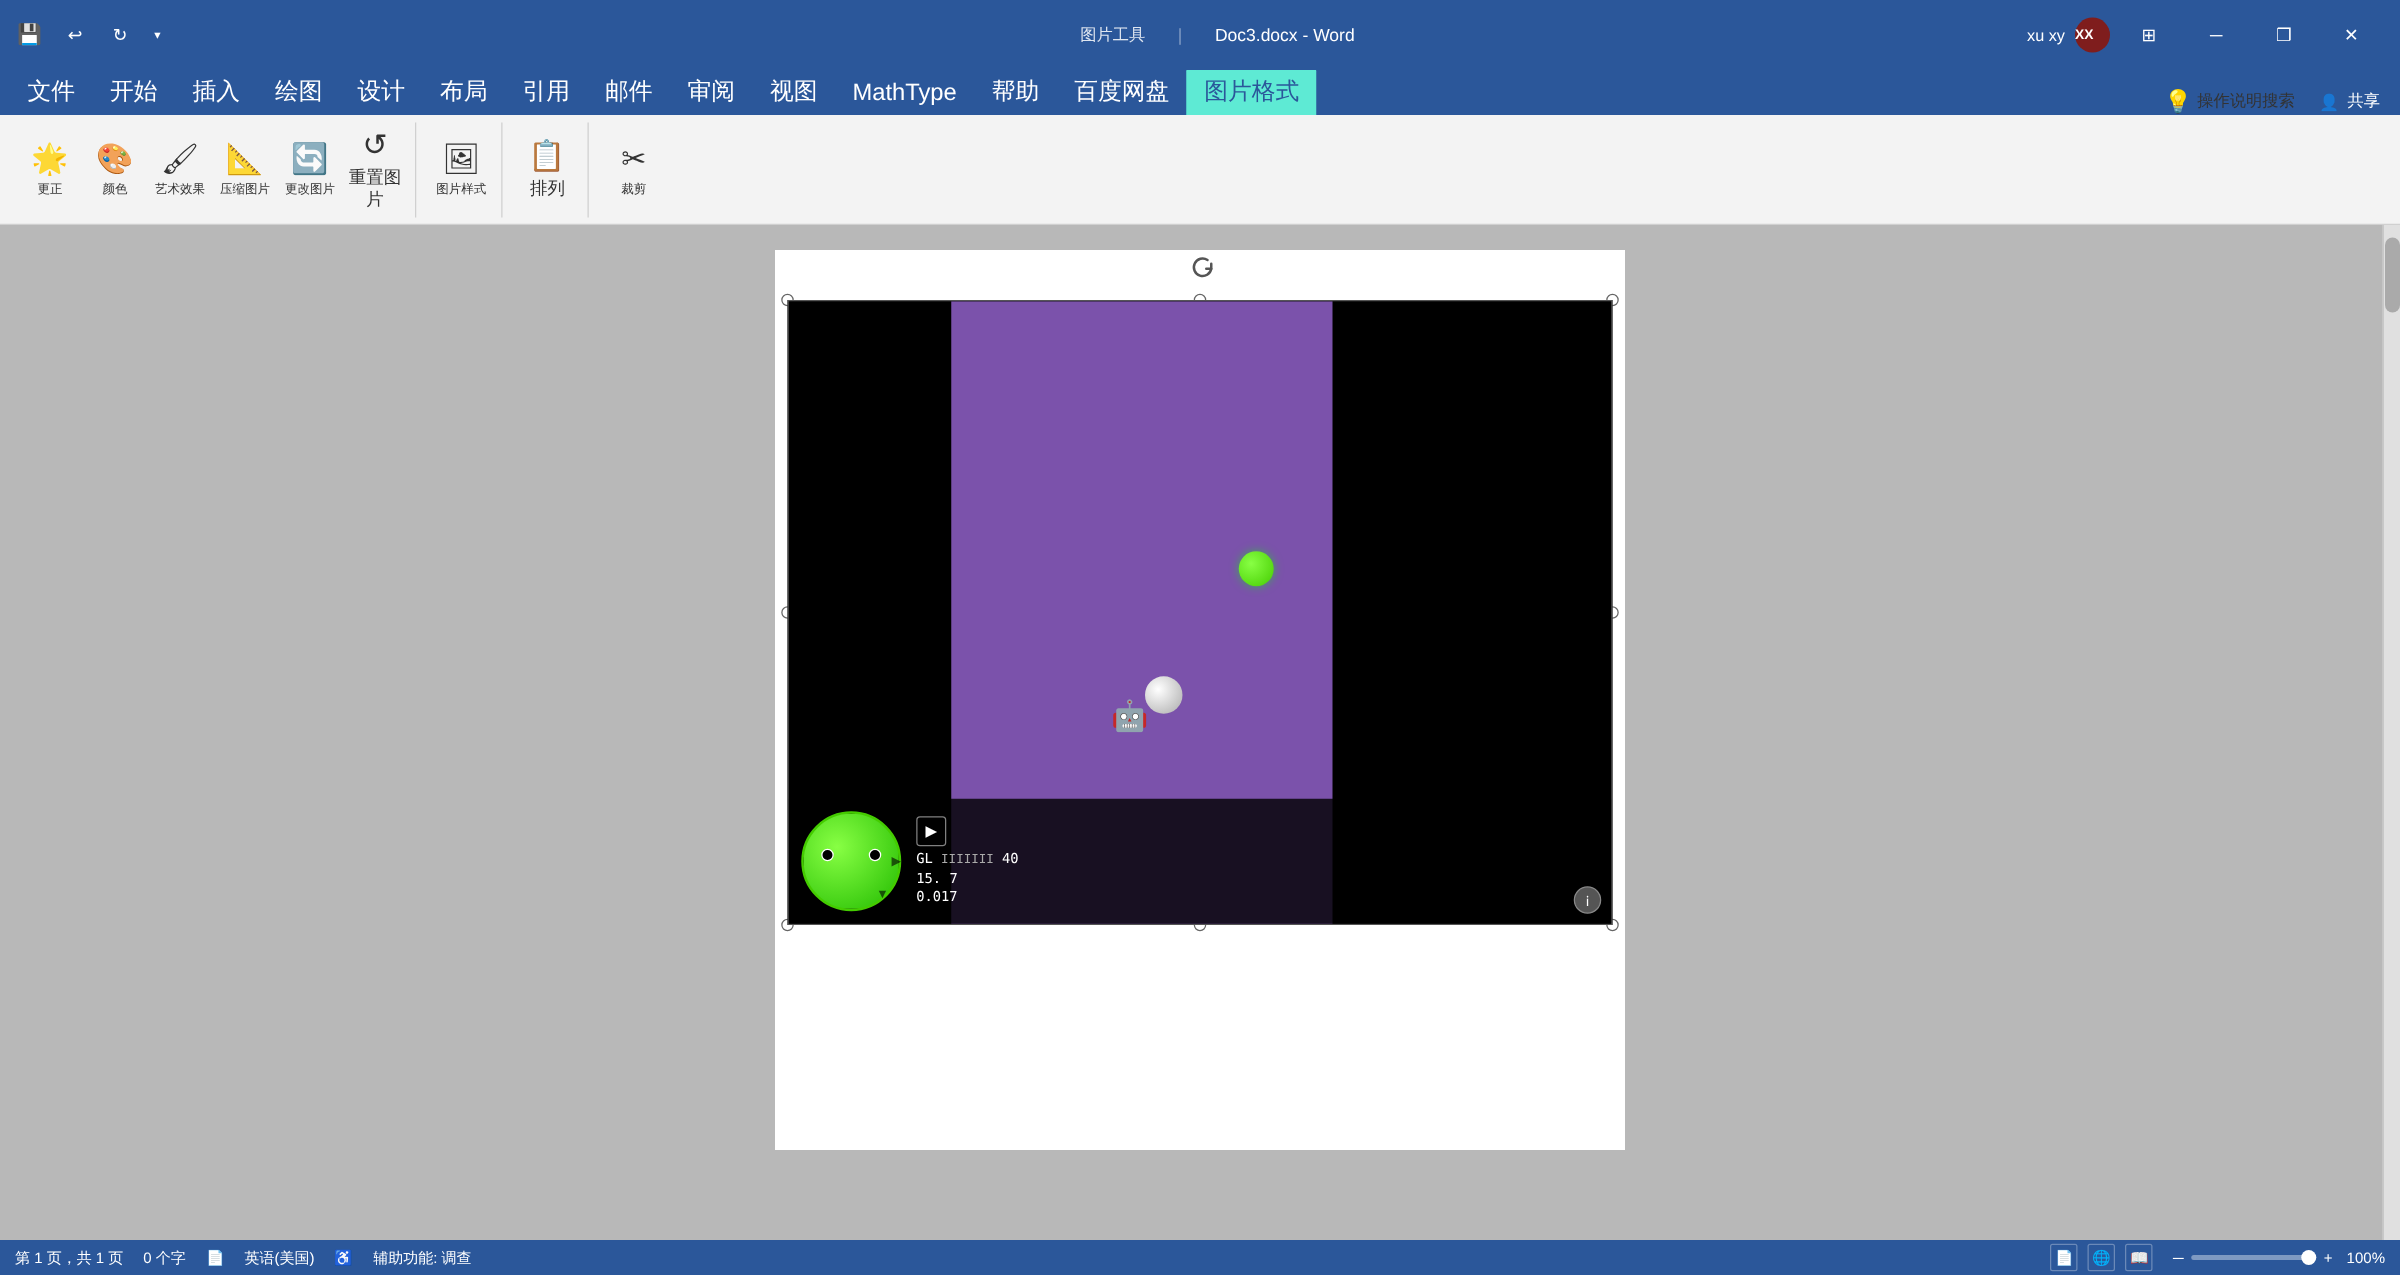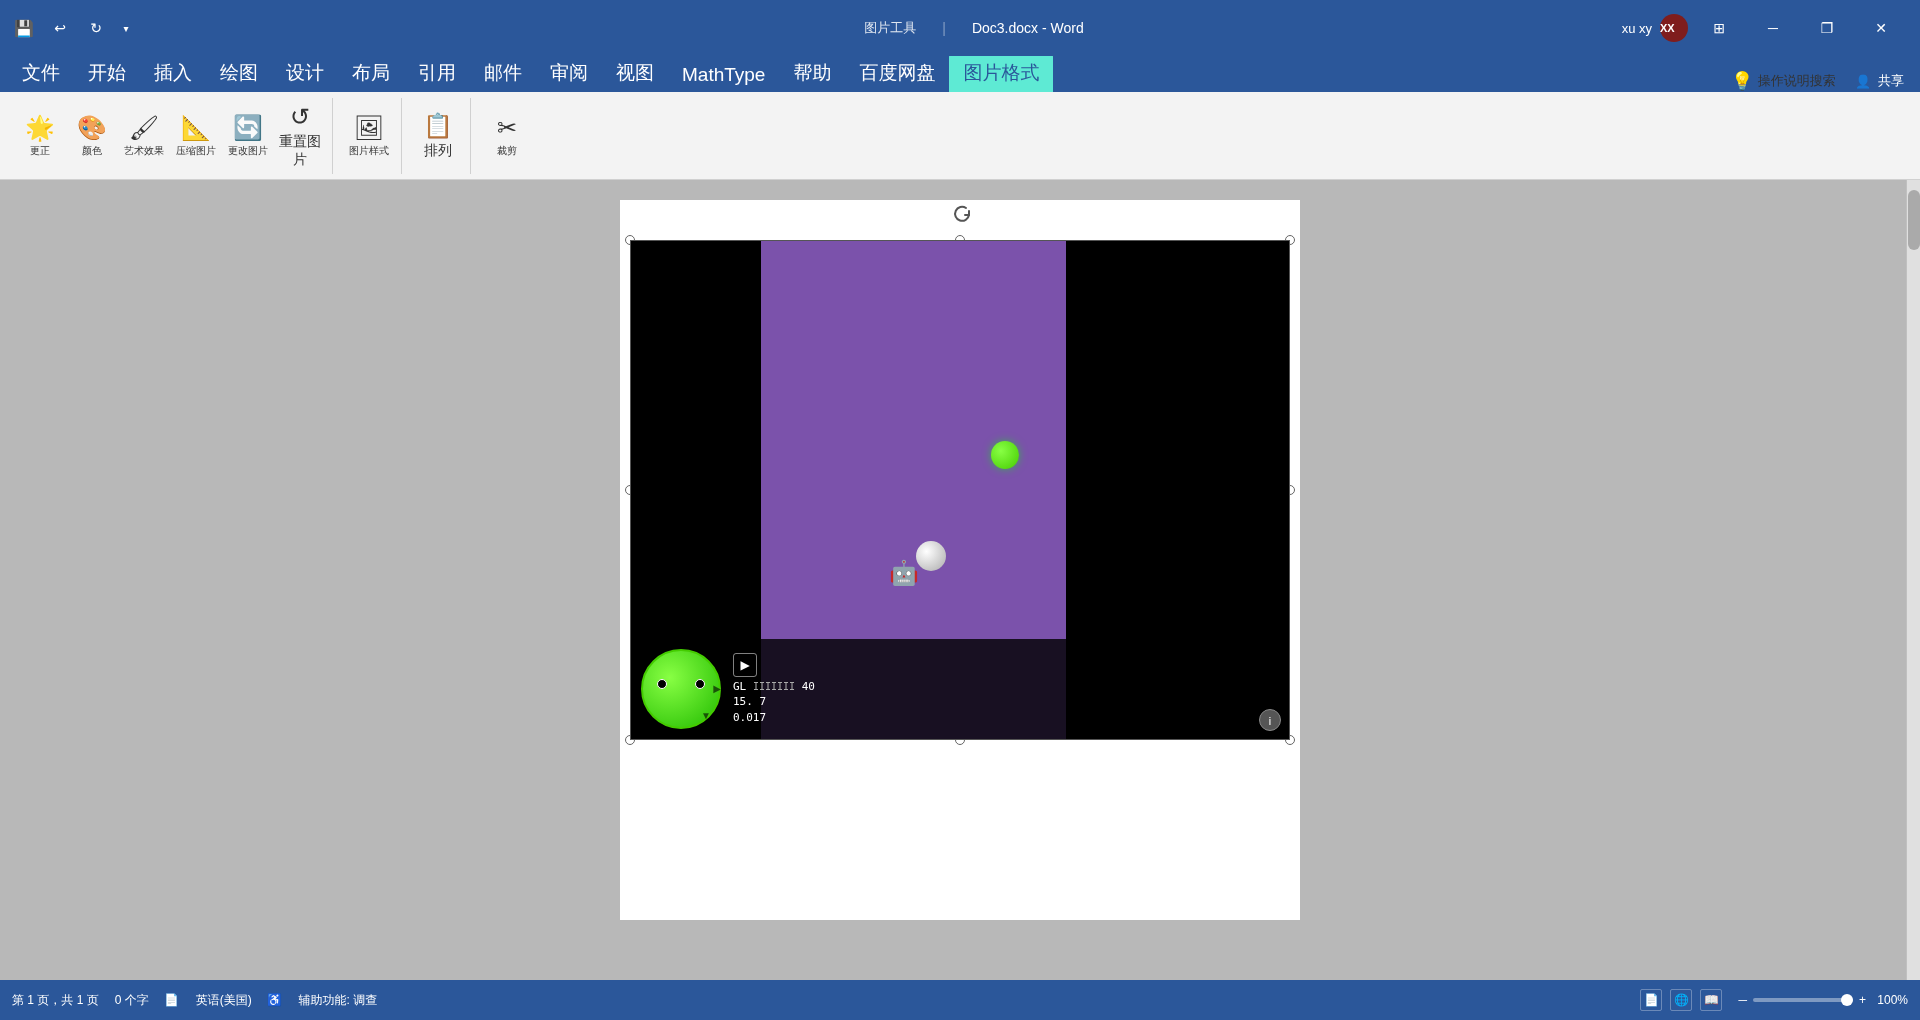--- a/index.html
+++ b/index.html
@@ -272,21 +272,21 @@
       background: #555;
       color: white;
       font-size: 11px;
       display: flex; align-items: center; justify-content: center;
       border: 1px solid #888;
     }
 
     
     #statusbar {
       width: 100%;
-      height: 40px;
+      height: 28px;
       background: #2b579a;
       position: fixed;
       bottom: 0;
       left: 0;
       display: flex;
       align-items: center;
       color: white;
       font-size: 12px;
       padding: 0 12px;
       justify-content: space-between;

